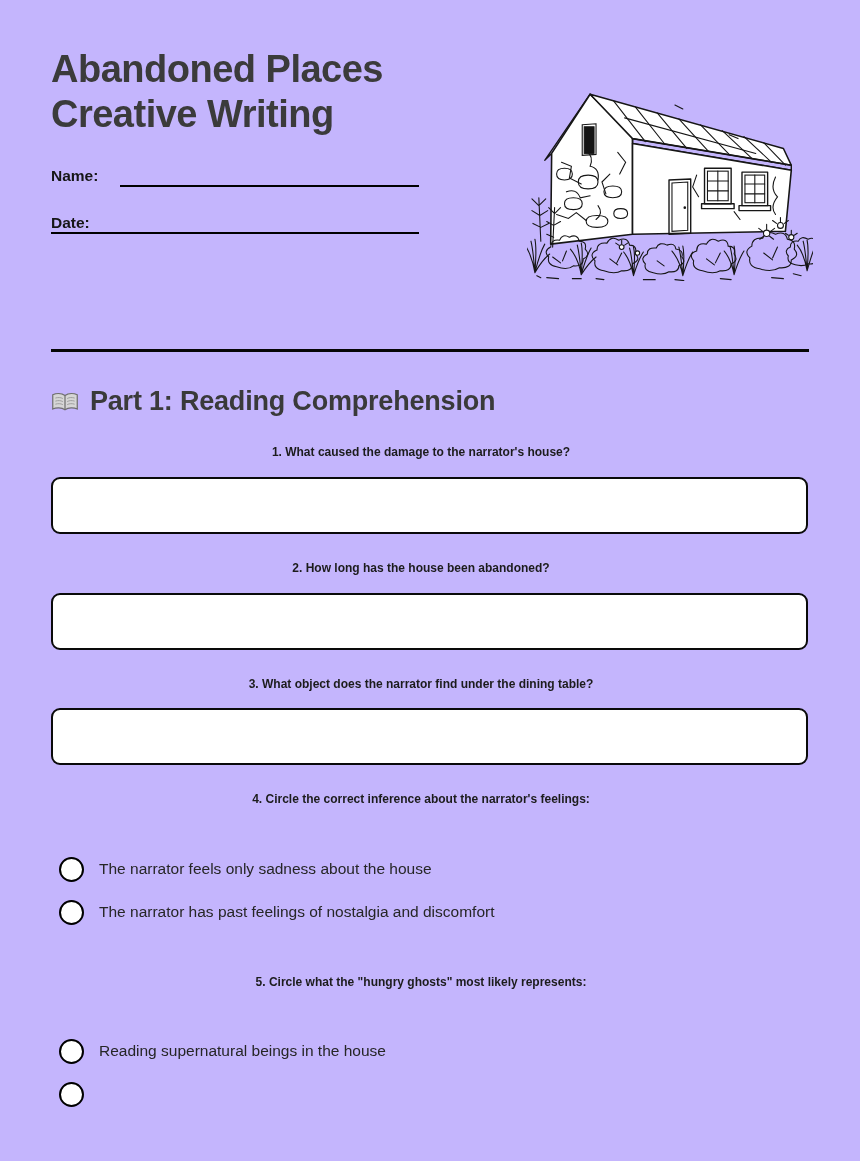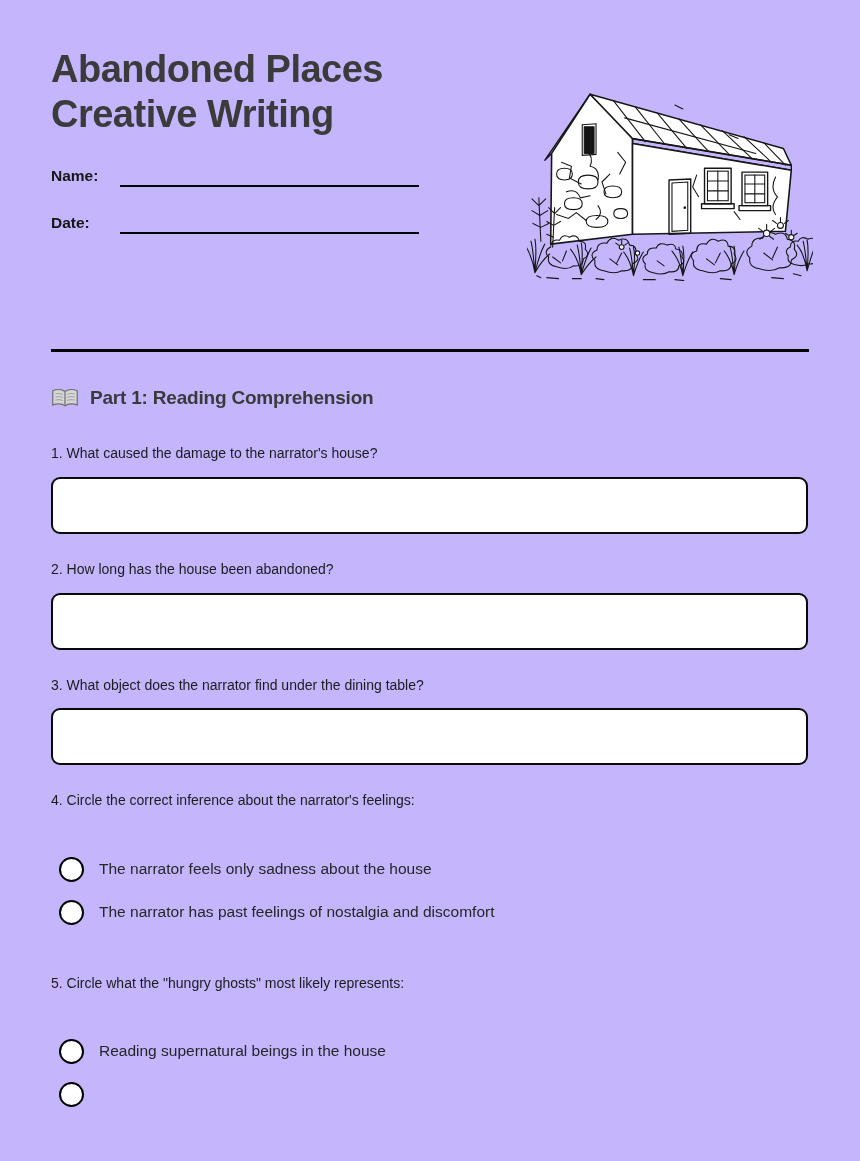--- a/index.html
+++ b/index.html
@@ -4,33 +4,33 @@
 <style>
   html,body{margin:0;padding:0;background:#ffffff;}
   body{width:860px;height:1161px;font-family:"Liberation Sans",sans-serif;color:#1a1a1a;}
   .page{position:relative;width:860px;height:1161px;background:#c4b5fd;overflow:hidden;}
 
   
   .title{position:absolute;left:51px;top:47px;width:440px;font-size:38px;line-height:45px;
          font-weight:700;color:#3b3b3b;letter-spacing:-0.5px;}
   .field-row{position:absolute;display:flex;width:368px;}
   .name-row{left:51px;top:164px;}
-  .date-row{left:51px;top:211px;}
+  .date-row{left:51px;top:211px;flex-direction:column;}
   .field-label{font-weight:700;font-size:15.5px;color:#161616;width:69px;flex:none;padding-top:3px;}
   .field-line{flex:1;border-bottom:2.5px solid #000;height:21px;}
   .house{position:absolute;left:527px;top:83px;width:286px;height:198px;}
 
   
   .divider{position:absolute;left:51px;top:349px;width:758px;height:3px;background:#060606;}
   .part-heading{position:absolute;left:51px;top:386px;display:flex;align-items:center;gap:11px;
-                font-size:19px;font-weight:700;color:#3a3a3a;letter-spacing:-0.2px;}
+                font-size:27px;font-weight:700;color:#3a3a3a;letter-spacing:-0.2px;}
   .book-icon{flex:none;display:inline-block;}
 
   
-  .q-label{position:absolute;left:51px;font-size:14px;font-weight:400;color:#1c1c1c;width:740px;}
+  .q-label{position:absolute;left:51px;font-size:12px;font-weight:700;color:#1c1c1c;width:740px;text-align:center;}
   .answer-box{position:absolute;left:51px;width:753px;height:53px;border:2.5px solid #0a0a0a;
               border-radius:9px;background:#fff;}
   .lbl-1{top:445px}.box-1{top:477px}
   .lbl-2{top:561px}.box-2{top:593px}
   .lbl-3{top:677px}.box-3{top:708px}
   .lbl-4{top:792px}
   .lbl-5{top:975px}
   .opt-row{position:absolute;left:59px;display:flex;align-items:center;gap:15px;height:26px;cursor:pointer;justify-content:flex-end;}
   .row-4a{top:856px}.row-4b{top:899px}
   .row-5a{top:1038px}.row-5b{top:1081px}

